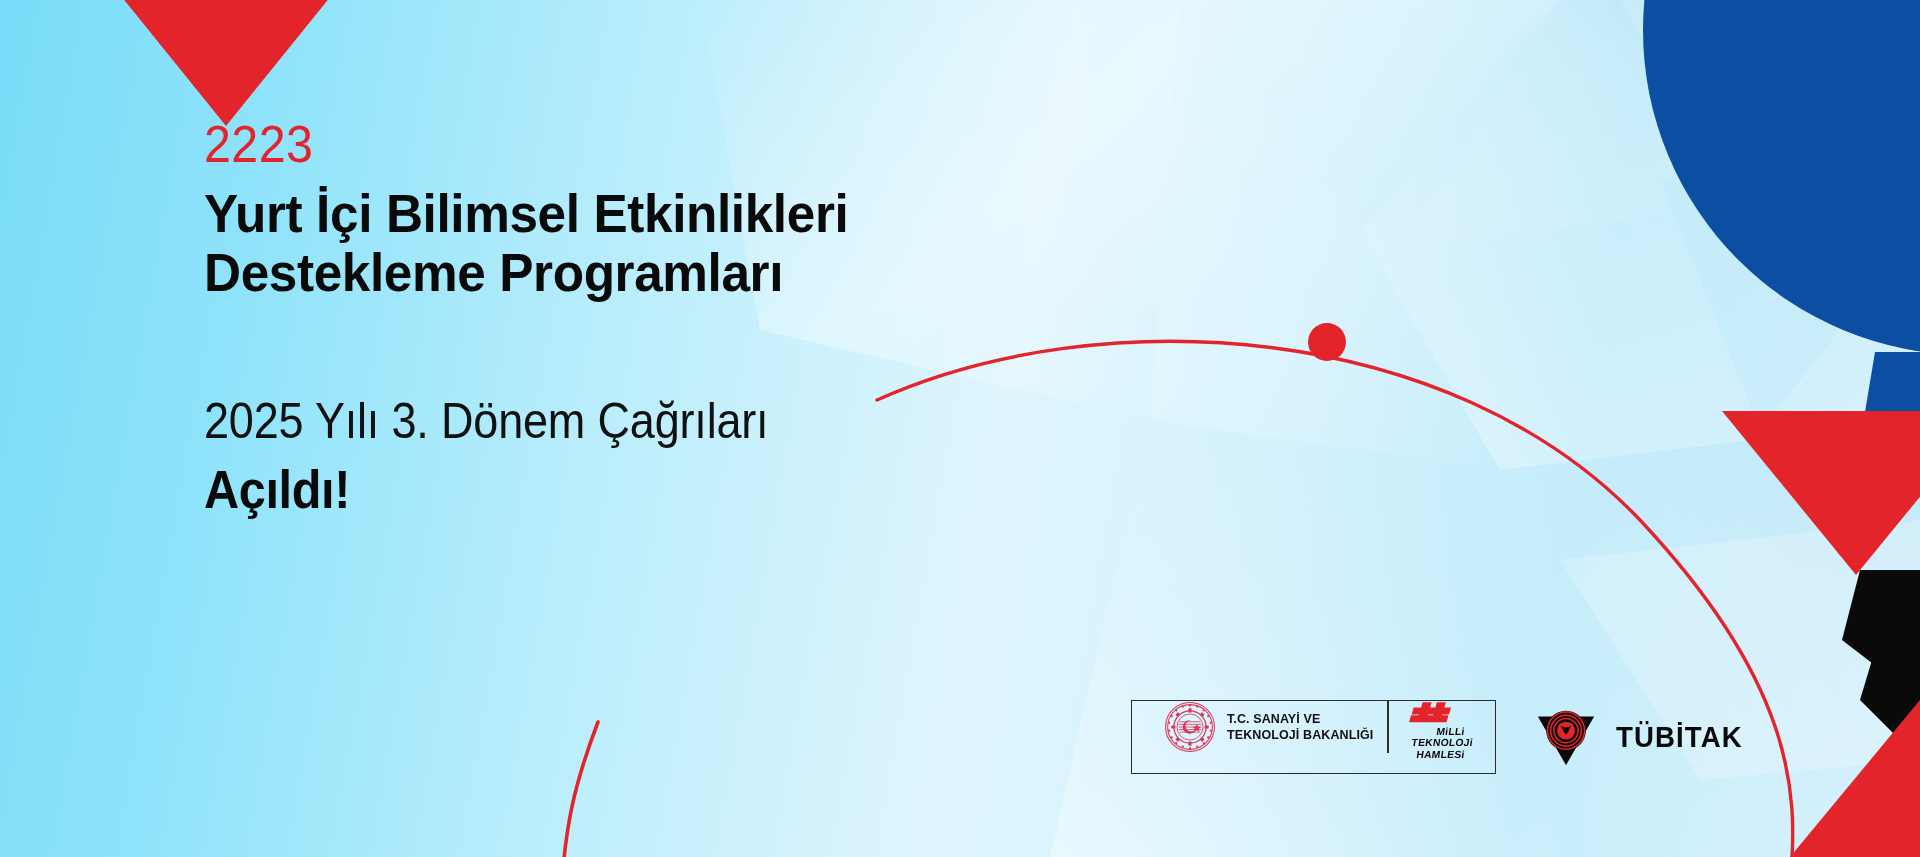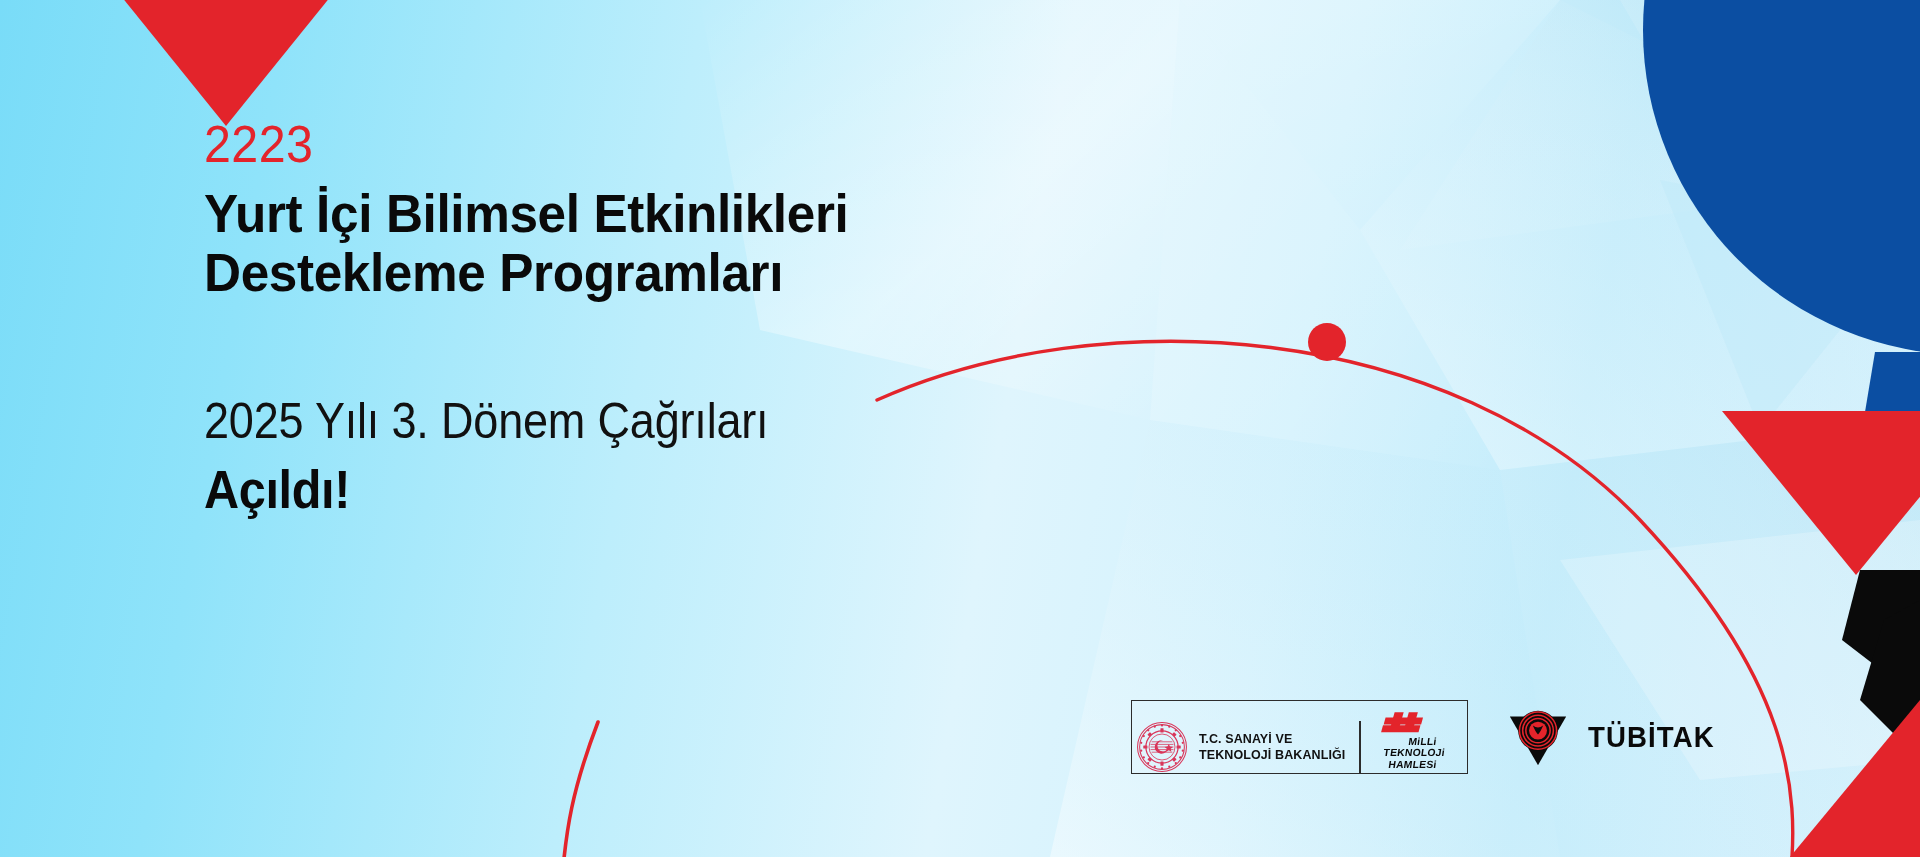--- a/index.html
+++ b/index.html
@@ -97,25 +97,25 @@
     left: 1131px;
     top: 700px;
     display: flex;
     align-items: center;
     gap: 38px;
     z-index: 6;
   }
 
   .ministry-box {
     display: flex;
-    align-items: flex-end;
+    align-items: flex-start;
     border: 1.5px solid #2c2c2c;
     background: transparent;
     height: 74px;
-    padding: 0 14px 0 4px;
+    padding: 0 14px 0 32px;
   }
   .ministry-left {
     display: flex;
     align-items: center;
     gap: 11px;
   }
   .ministry-text {
     font-size: 12.5px;
     font-weight: 700;
     line-height: 1.32;

